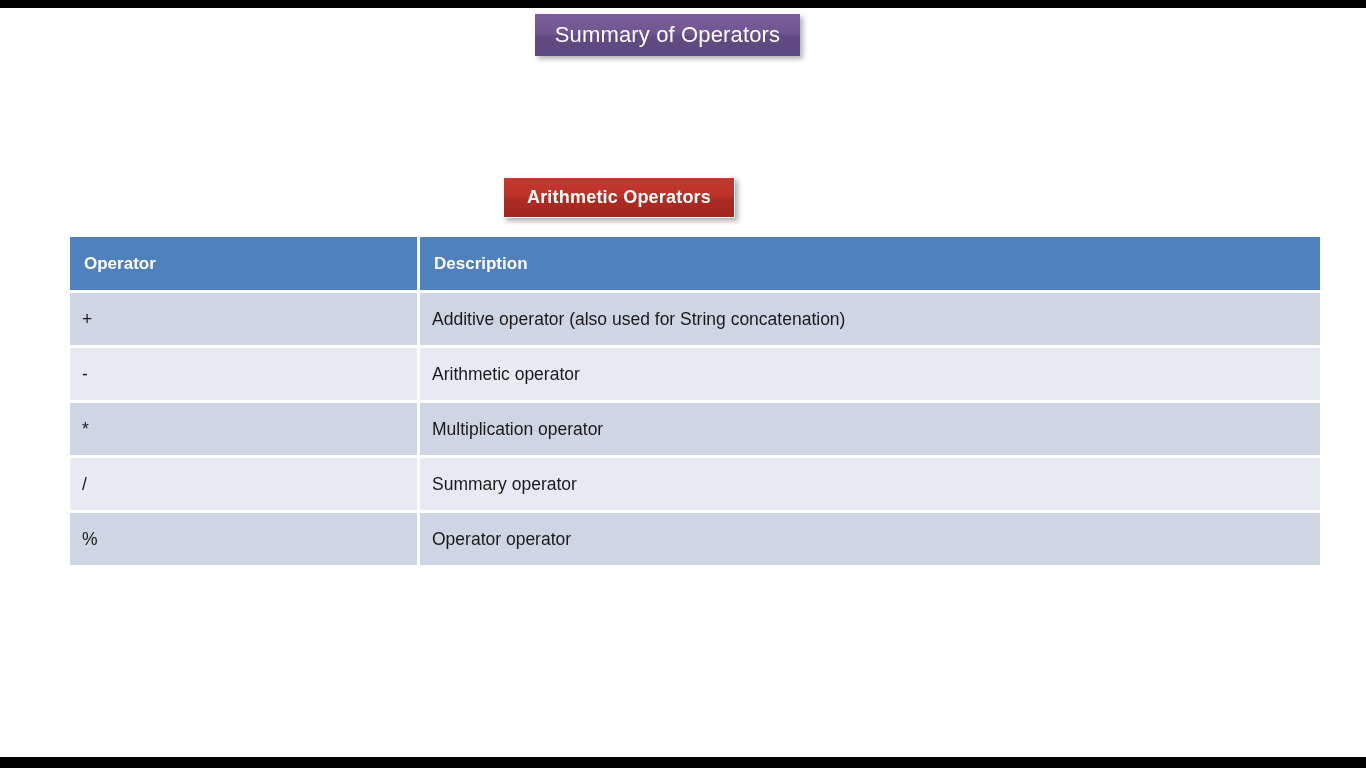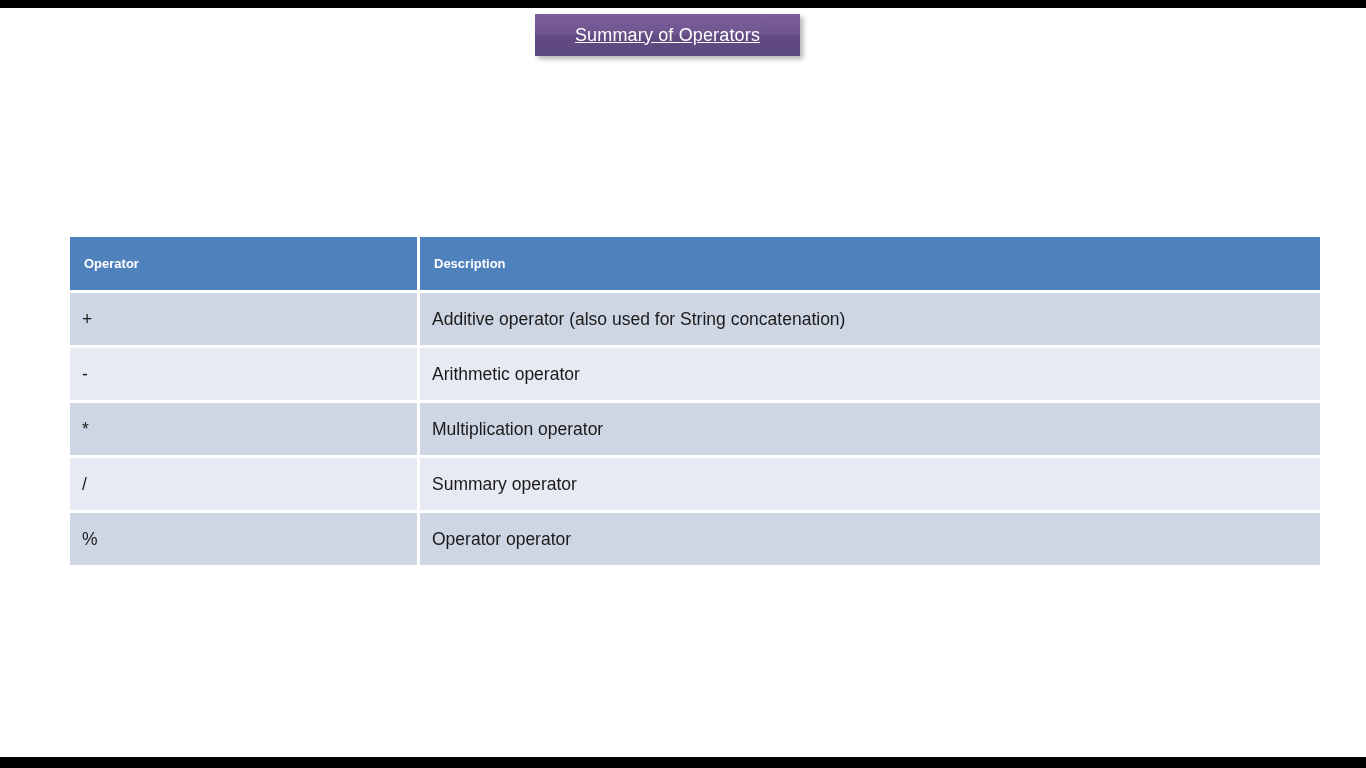--- a/index.html
+++ b/index.html
@@ -43,25 +43,24 @@
     width: 265px;
     height: 42px;
     background: linear-gradient(to bottom, #7a5e9b 0%, #6f5590 48%, #624a82 52%, #5d4880 100%);
     box-shadow: 3px 3px 5px rgba(0,0,0,0.30);
     display: flex;
     align-items: center;
     justify-content: center;
   }
   .title-banner .label {
     color: #ffffff;
-    font-size: 18px;
+    font-size: 22px;
     font-weight: 400;
     letter-spacing: 0.15px;
     white-space: nowrap;
-    text-decoration: underline;
   }
 
   
   .section-banner {
     position: absolute;
     left: 503px;
     top: 169px;
     width: 232px;
     height: 41px;
     background: linear-gradient(to bottom, #c4392f 0%, #bd3329 45%, #ab2b23 55%, #a3271f 100%);
@@ -108,21 +107,21 @@
     margin-left: 9px;
   }
   .op-table tr:last-child td {
     border-bottom: none;
   }
 
   .op-table thead th {
     height: 53px;
     background: #4f81bd;
     color: #ffffff;
-    font-size: 13px;
+    font-size: 17px;
     font-weight: bold;
   }
   .op-table thead th .cell-inner { padding-left: 14px; }
 
   .op-table tbody td {
     height: 52px;
     color: #1a1a1a;
     font-size: 17.5px;
     font-weight: 400;
   }
@@ -140,20 +139,23 @@
 <body>
 
 <div class="letterbox top"></div>
 
 <div class="slide">
 
   <div class="title-banner">
     <span class="label">Summary of Operators</span>
   </div>
 
+  <div class="section-banner">
+    <span class="label">Arithmetic Operators</span>
+  </div>
 
   <table class="op-table">
     <colgroup>
       <col class="c-op">
       <col class="c-desc">
     </colgroup>
     <thead>
       <tr>
         <th>
           <span class="cell-inner">Operator</span>

